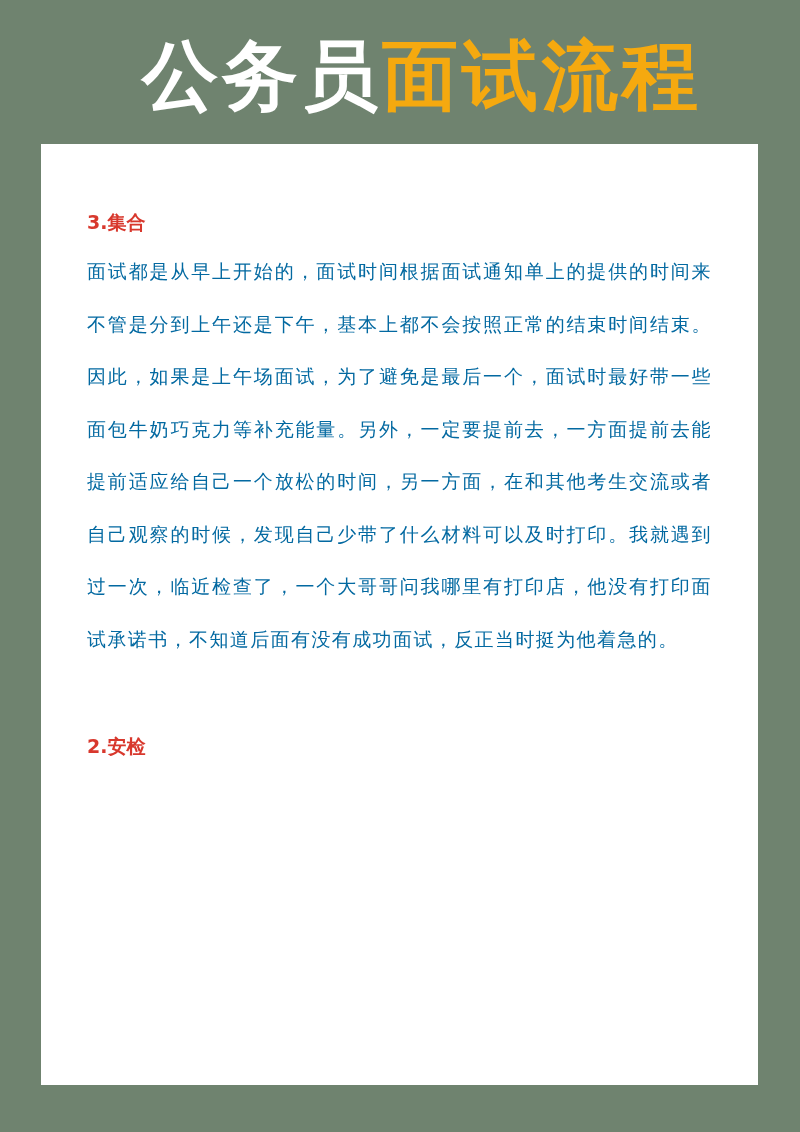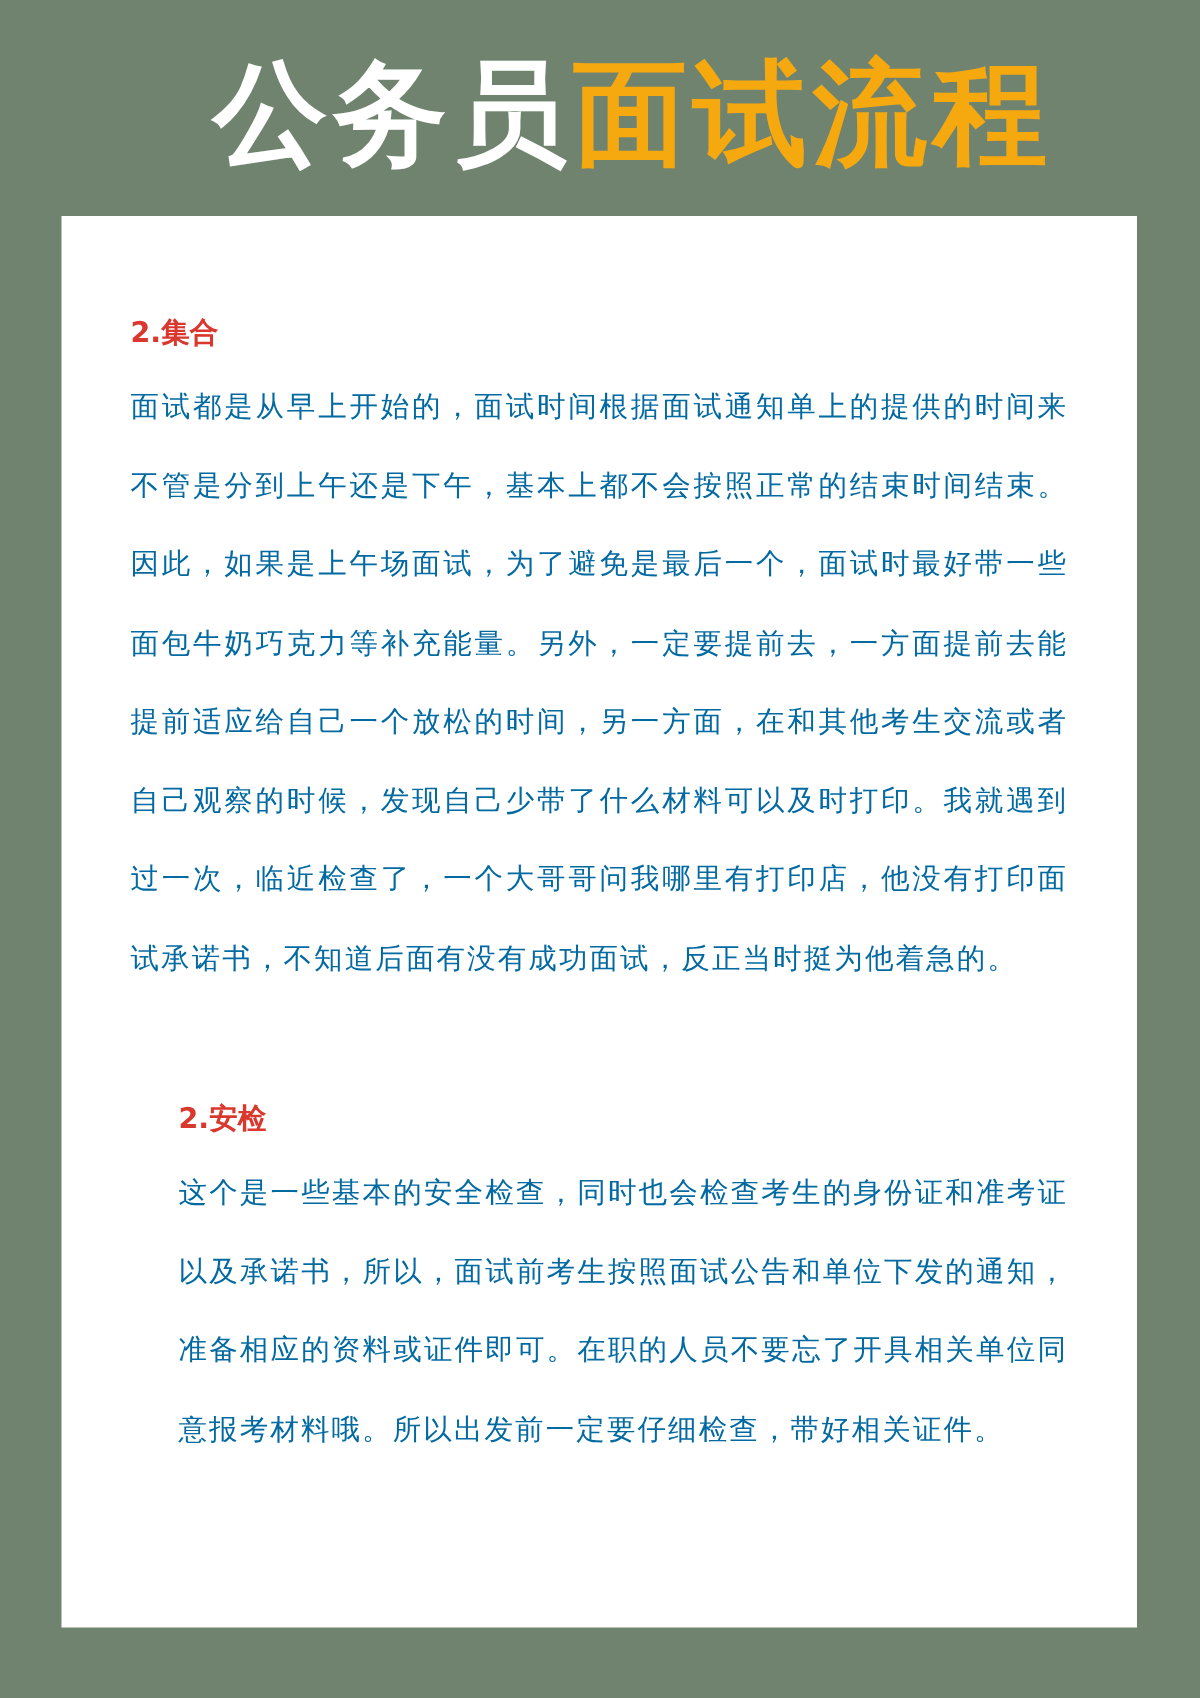--- a/index.html
+++ b/index.html
@@ -40,31 +40,30 @@
   }
   .para {
     color: #0369a1;
     font-size: 19px;
     line-height: 52.5px;
     letter-spacing: 1.4px;
     margin: 4px 0 0 0;
     text-align: justify;
     font-family: Liberation Serif, serif;
   }
-  .section2 { margin-top: 60px; margin-left: 32px; }
+  .section2 { margin-top: 60px; }
 </style>
 </head>
 <body>
 
 <div class="title">
   <span class="t-white">公务员</span><span class="t-orange">面试流程</span>
 </div>
 
 <div class="card">
   <div class="section">
-    <h2 class="section-heading">2.集合</h2>
+    <h2 class="section-heading">3.集合</h2>
     <p class="para">面试都是从早上开始的，面试时间根据面试通知单上的提供的时间来不管是分到上午还是下午，基本上都不会按照正常的结束时间结束。因此，如果是上午场面试，为了避免是最后一个，面试时最好带一些面包牛奶巧克力等补充能量。另外，一定要提前去，一方面提前去能提前适应给自己一个放松的时间，另一方面，在和其他考生交流或者自己观察的时候，发现自己少带了什么材料可以及时打印。我就遇到过一次，临近检查了，一个大哥哥问我哪里有打印店，他没有打印面试承诺书，不知道后面有没有成功面试，反正当时挺为他着急的。</p>
   </div>
   <div class="section section2">
     <h2 class="section-heading">2.安检</h2>
-    <p class="para">这个是一些基本的安全检查，同时也会检查考生的身份证和准考证以及承诺书，所以，面试前考生按照面试公告和单位下发的通知，准备相应的资料或证件即可。在职的人员不要忘了开具相关单位同意报考材料哦。所以出发前一定要仔细检查，带好相关证件。</p>
   </div>
 </div>
 
 </body></html>

